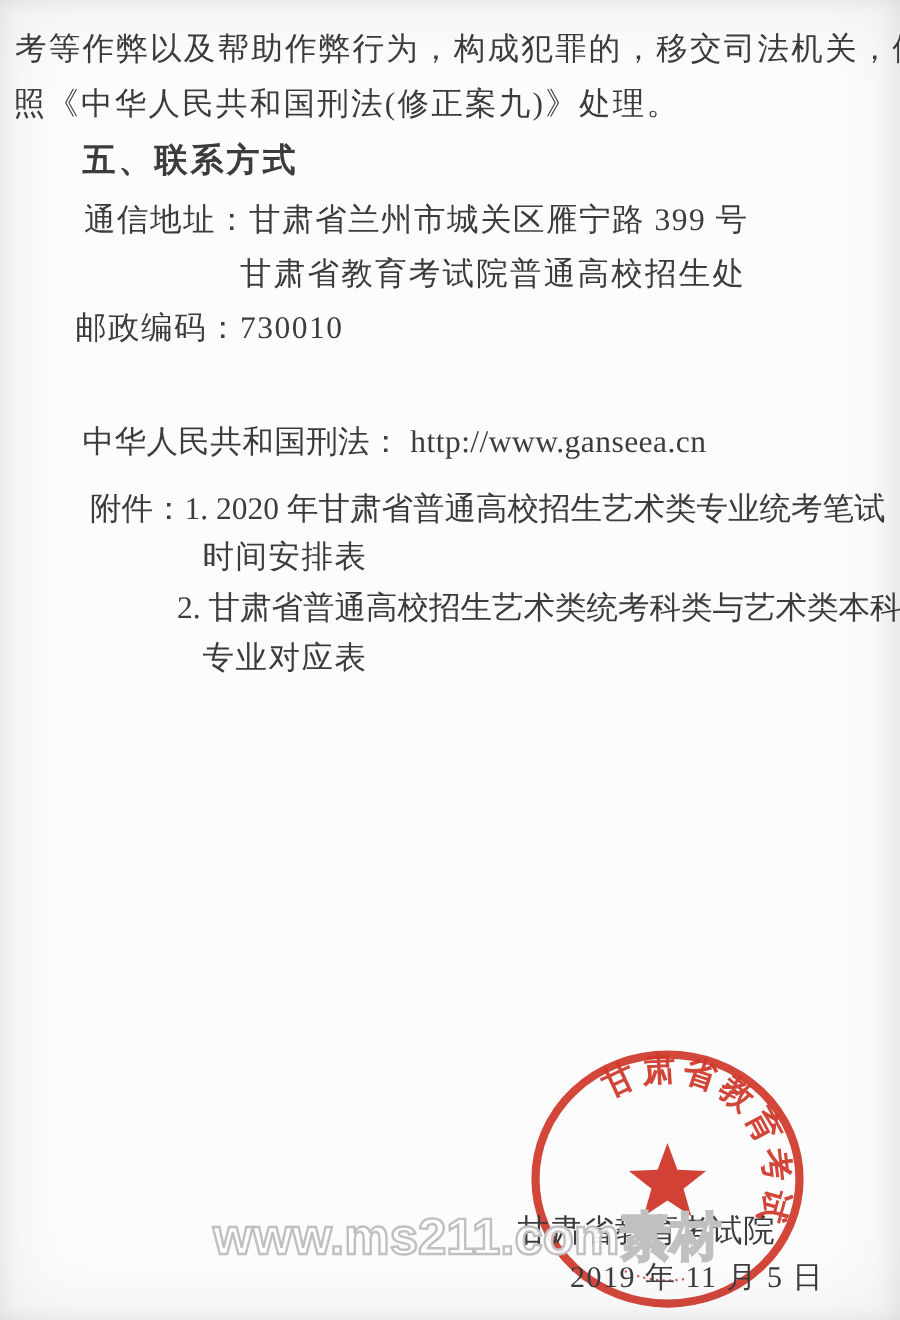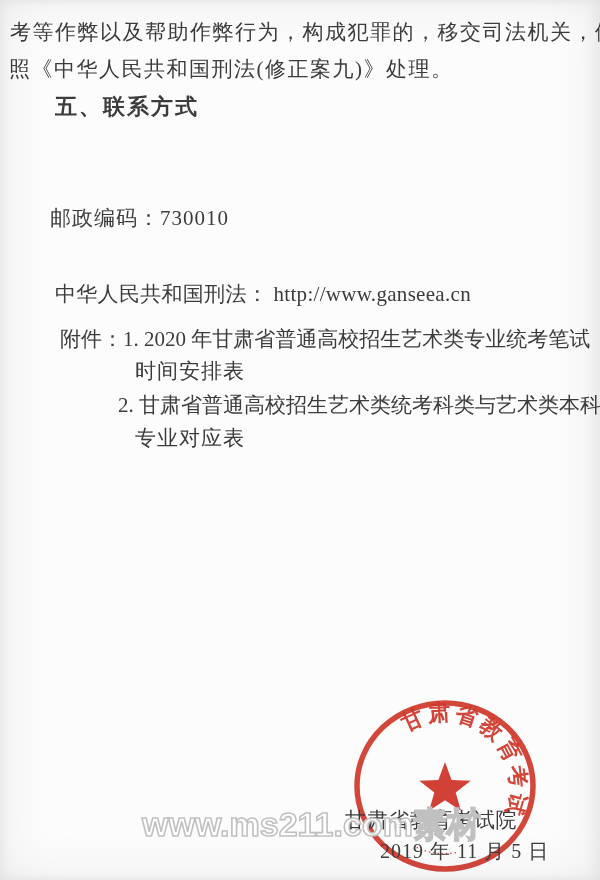--- a/index.html
+++ b/index.html
@@ -28,20 +28,22 @@
 </head>
 <body>
 
 <div class="page">
 
   <div class="row para" style="left:10px;top:18px;">考等作弊以及帮助作弊行为，构成犯罪的，移交司法机关，依</div>
   <div class="row para" style="left:9px;top:55px;">照《中华人民共和国刑法(修正案九)》处理。</div>
 
   <div class="row heading" style="left:55px;top:92px;">五、联系方式</div>
 
+  <div class="row body-row" style="left:56px;top:132px;">通信地址：甘肃省兰州市城关区雁宁路 399 号</div>
+  <div class="row body-row" style="left:160px;top:168px;letter-spacing:1.5px;">甘肃省教育考试院普通高校招生处</div>
   <div class="row body-row" style="left:50px;top:204px;">邮政编码：730010</div>
   <div class="row body-row" style="left:55px;top:280px;letter-spacing:0.3px;">中华人民共和国刑法： http://www.ganseea.cn</div>
 
   <div class="row attach-row" style="left:60px;top:325px;letter-spacing:0;">附件：1. 2020 年甘肃省普通高校招生艺术类专业统考笔试</div>
   <div class="row attach-row" style="left:135px;top:357px;letter-spacing:1px;">时间安排表</div>
   <div class="row attach-row" style="left:108px;top:391px;letter-spacing:0;margin-left:10px;">2. 甘肃省普通高校招生艺术类统考科类与艺术类本科</div>
   <div class="row attach-row" style="left:135px;top:424px;letter-spacing:1px;">专业对应表</div>
 
   <svg class="seal-svg" width="190" height="180" viewBox="0 0 190 180">
     <ellipse cx="95" cy="88" rx="88" ry="83" fill="none" stroke="#cf372a" stroke-width="5.5" opacity="0.92"></ellipse>

